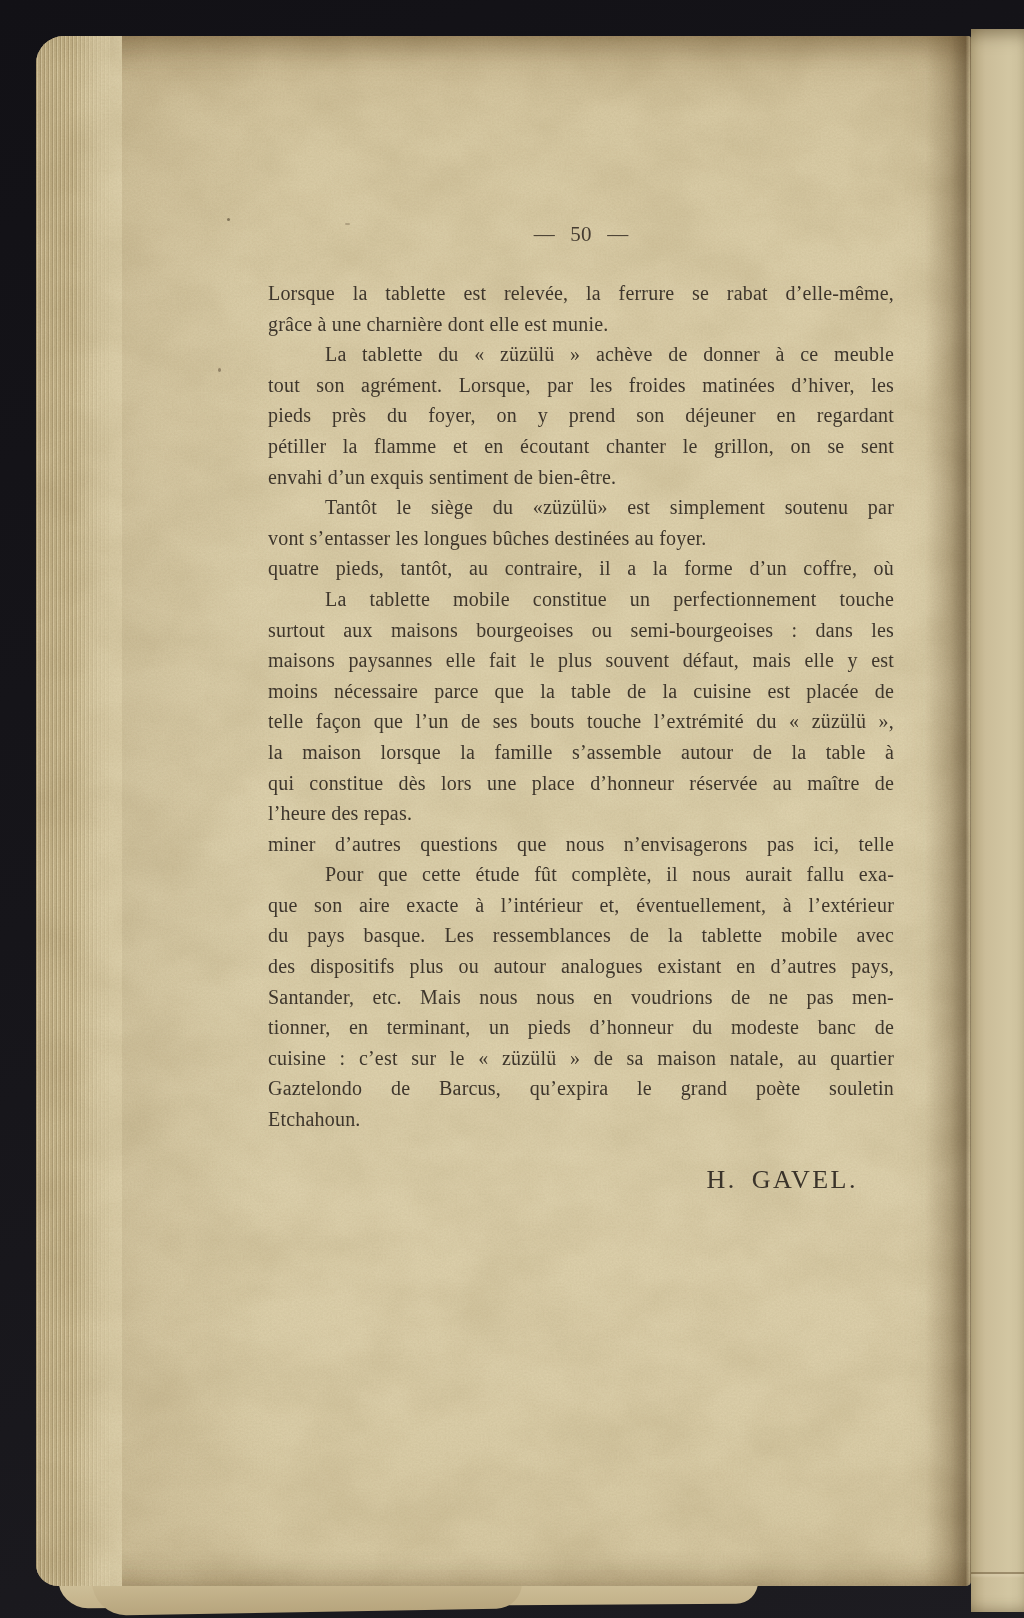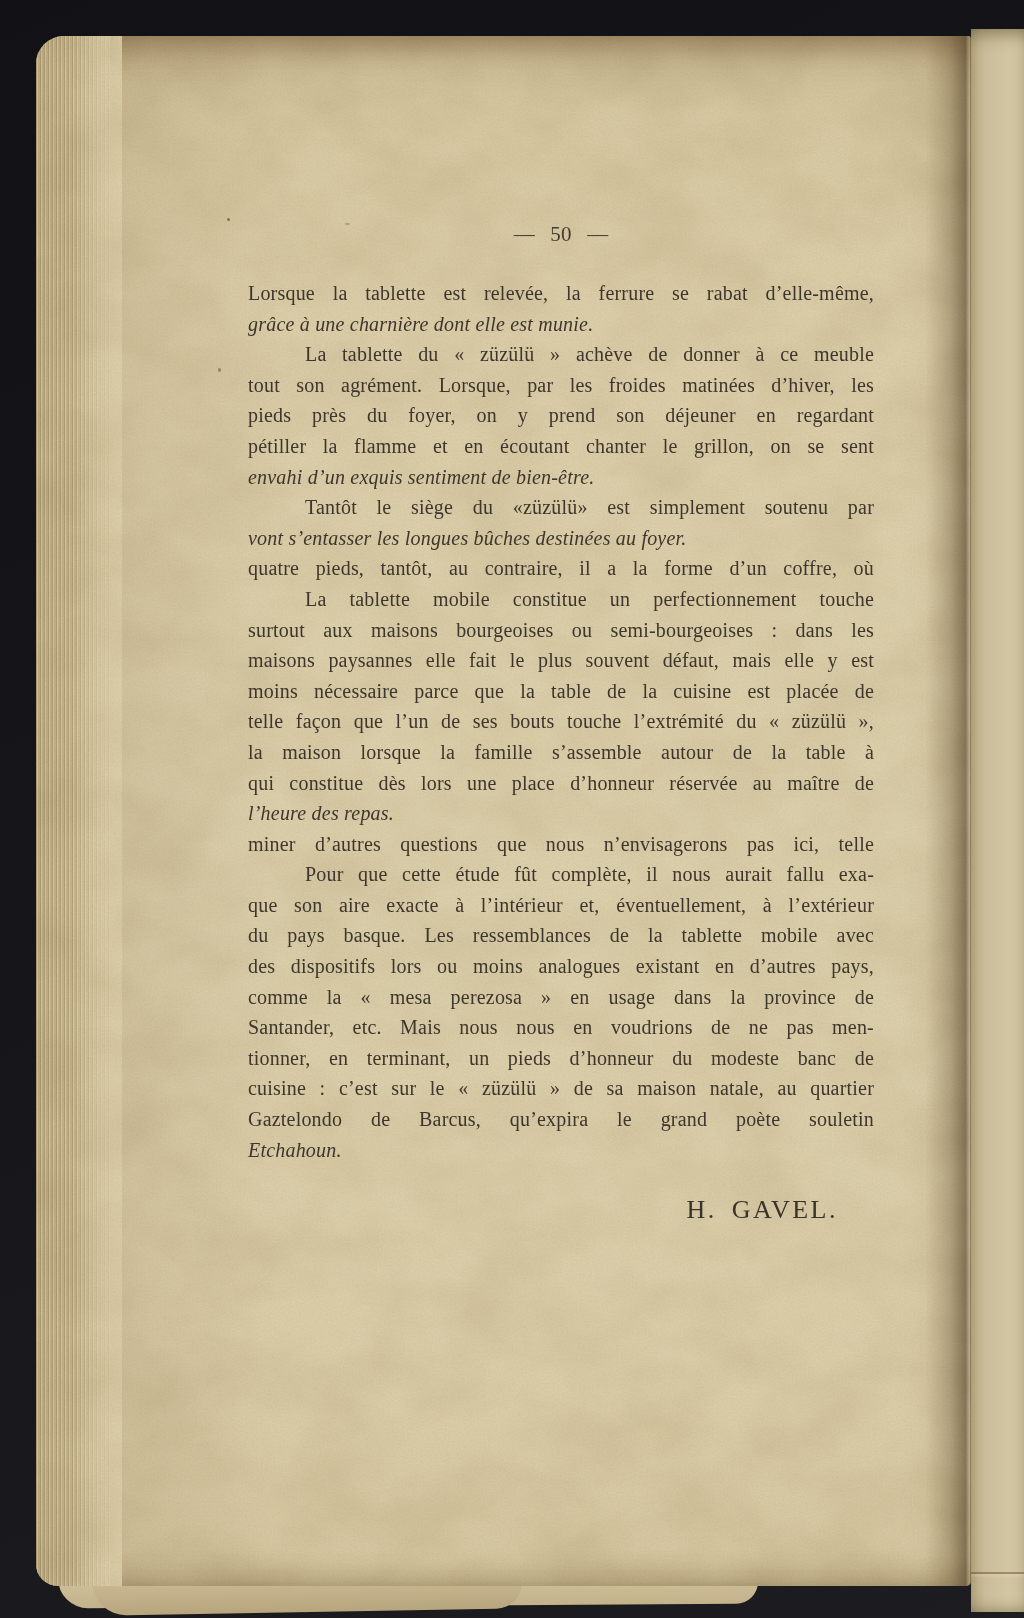--- a/index.html
+++ b/index.html
@@ -96,40 +96,40 @@
   }
   
   .speck { position: absolute; border-radius: 50%; background: rgba(70,56,38,.55); }
   .speck.s1 { left: 191px; top: 182px; width: 3px; height: 3px; }
   .speck.s2 { left: 182px; top: 332px; width: 3px; height: 4px; background: rgba(70,56,38,.45); }
   .speck.s3 { left: 309px; top: 187px; width: 5px; height: 2px; background: rgba(90,74,50,.30); border-radius: 2px; }
   .texture { position: absolute; left: 0; top: 0; width: 100%; height: 100%; mix-blend-mode: multiply; pointer-events: none; }
   
   .text-block {
     position: absolute;
-    left: 248px; top: 219px;
+    left: 268px; top: 219px;
     width: 626px;
     color: #3e362c;
     font-size: 20px;
     letter-spacing: 0.2px;
     z-index: 3;
   }
   .page-number {
     height: 30px;
     line-height: 30px;
     margin-bottom: 29px;
     text-align: center;
     font-size: 21px;
     word-spacing: 10px;
     color: #453c31;
   }
   .para { line-height: 30.6px; }
   .para + .para { }
   .line { text-align: justify; text-align-last: justify; white-space: nowrap; height: 30.6px; }
-  .line.last { text-align-last: left; font-style: italic; }
+  .line.last { text-align-last: left; }
   .para.indent .line.first { padding-left: 57px; }
   .signature {
     margin-top: 28px;
     padding-right: 36px;
     text-align: right;
     font-size: 26px;
     line-height: 34px;
     letter-spacing: 2.5px;
     word-spacing: 6px;
     color: #3a332a;
@@ -195,22 +195,21 @@
           <div class="line">telle façon que l’un de ses bouts touche l’extrémité du « züzülü »,</div>
           <div class="line">la maison lorsque la famille s’assemble autour de la table à</div>
           <div class="line">qui constitue dès lors une place d’honneur réservée au maître de</div>
           <div class="line last">l’heure des repas.</div>
         </div>
         <div class="para indent">
           <div class="line">miner d’autres questions que nous n’envisagerons pas ici, telle</div>
           <div class="line first">Pour que cette étude fût complète, il nous aurait fallu exa-</div>
           <div class="line">que son aire exacte à l’intérieur et, éventuellement, à l’extérieur</div>
           <div class="line">du pays basque. Les ressemblances de la tablette mobile avec</div>
-          <div class="line">des dispositifs lors ou moins analogues existant en d’autres pays,</div>
-          <div class="line">comme la « mesa perezosa » en usage dans la province de</div>
+          <div class="line">des dispositifs plus ou autour analogues existant en d’autres pays,</div>
           <div class="line">Santander, etc. Mais nous nous en voudrions de ne pas men-</div>
           <div class="line">tionner, en terminant, un pieds d’honneur du modeste banc de</div>
           <div class="line">cuisine : c’est sur le « züzülü » de sa maison natale, au quartier</div>
           <div class="line">Gaztelondo de Barcus, qu’expira le grand poète souletin</div>
           <div class="line last">Etchahoun.</div>
         </div>
       </div>
     <div class="signature">H. GAVEL.</div>
   </div>
 

